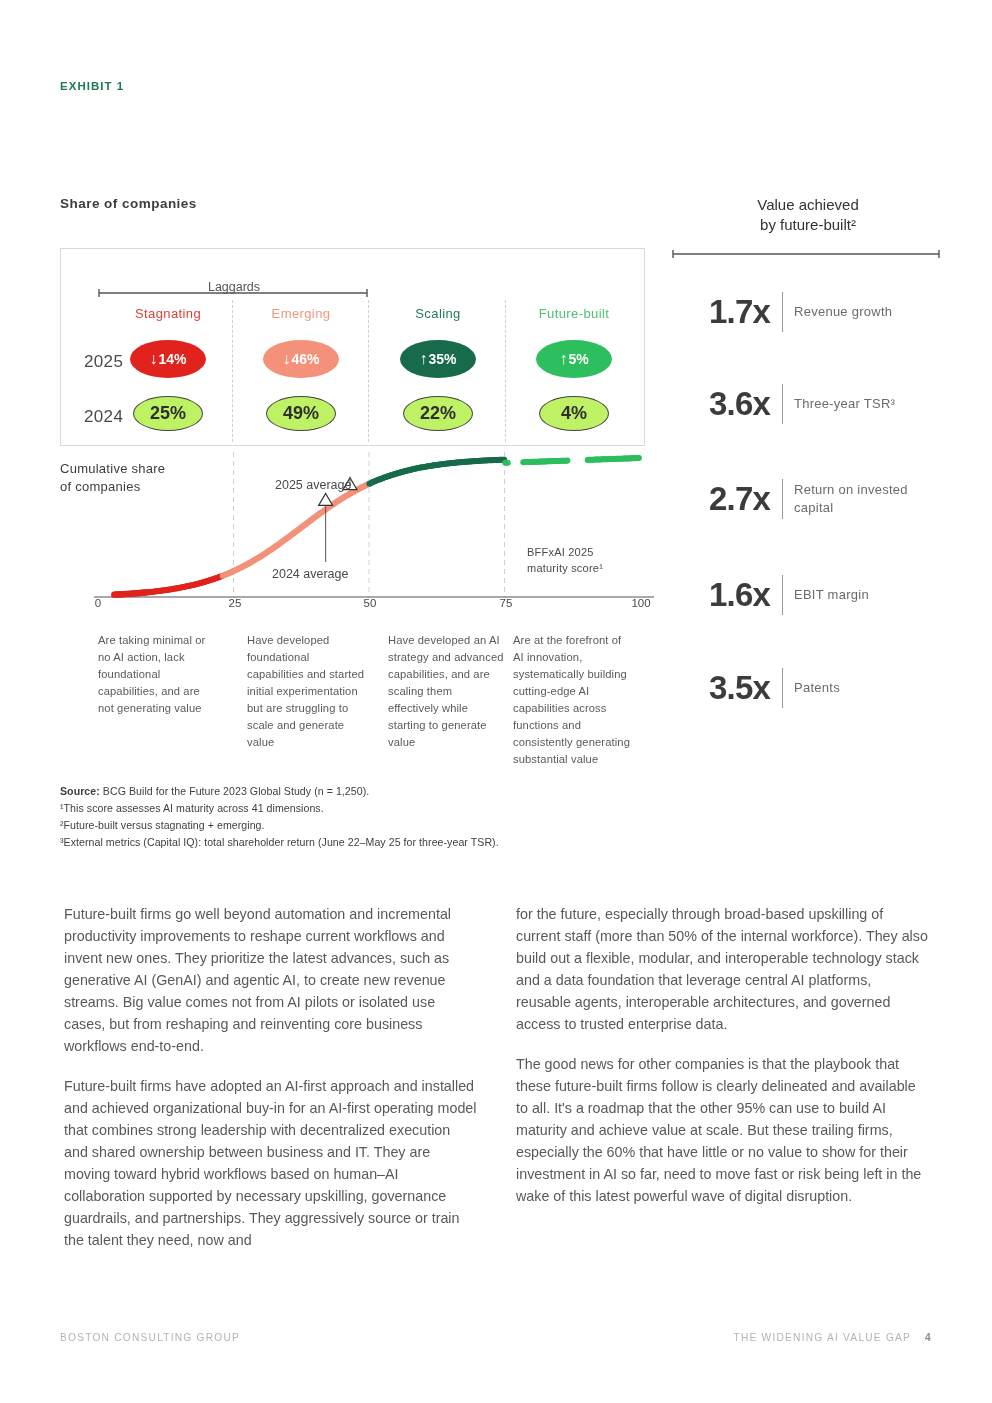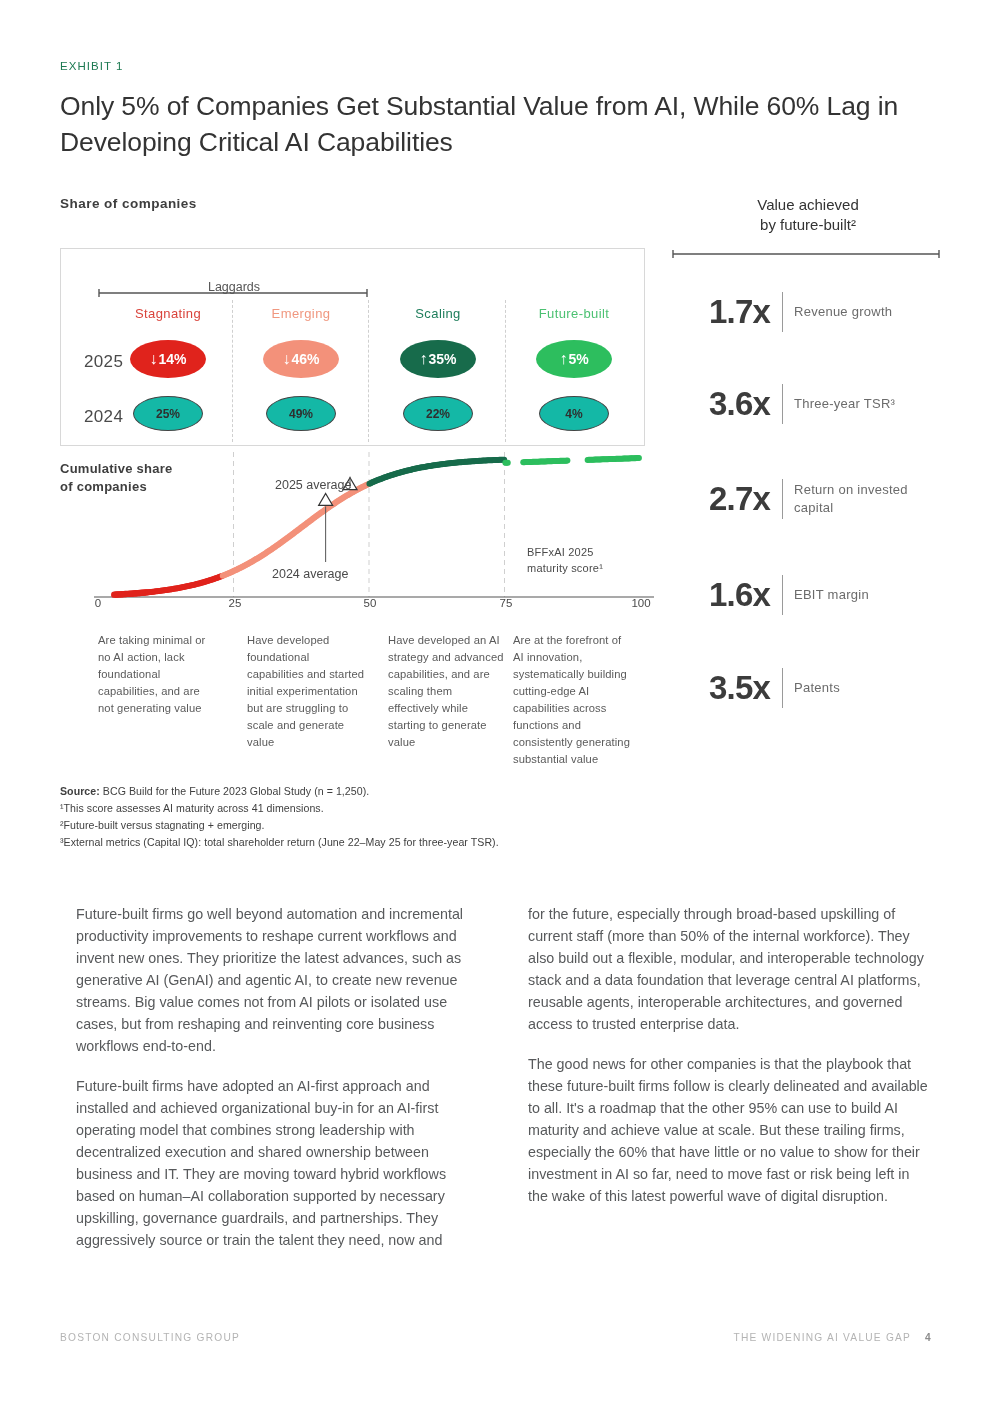--- a/index.html
+++ b/index.html
@@ -5,22 +5,22 @@
   html,body{margin:0;padding:0;background:#ffffff;}
   body{
     width:992px;height:1403px;position:relative;
     font-family:"Liberation Sans","DejaVu Sans",sans-serif;
     color:#3e3e3e;-webkit-font-smoothing:antialiased;
   }
   .page{position:absolute;inset:0;}
 
   
   .exhibit-label{
-    position:absolute;left:60px;top:60px;
-    font-size:11.5px;font-weight:400;letter-spacing:.09em;
+    position:absolute;left:60px;top:80px;
+    font-size:11.5px;font-weight:700;letter-spacing:.09em;
     color:#1d7a52;
   }
   .exhibit-title{
     position:absolute;left:60px;top:88px;width:880px;
     font-size:26.5px;font-weight:400;line-height:1.36;
     color:#333333;letter-spacing:-0.1px;
   }
   .share-label{
     position:absolute;left:60px;top:196px;
     font-size:13.5px;font-weight:700;letter-spacing:.035em;color:#3e3e3e;
@@ -52,29 +52,29 @@
     position:absolute;left:84px;font-size:17px;color:#4a4a4a;letter-spacing:.02em;
   }
 
   .oval{
     position:absolute;width:76px;height:38px;border-radius:50%;
     display:flex;align-items:center;justify-content:center;gap:1px;
     font-size:14px;font-weight:700;box-sizing:border-box;
   }
   .oval.filled{color:#ffffff;}
   .oval.hollow{
-    background:#14b8a6;border:1px solid #444;color:#2f2f2f;
-    width:70px;height:35px;font-size:12px;
+    background:#bef264;border:1px solid #444;color:#2f2f2f;
+    width:70px;height:35px;font-size:18px;
   }
   .oval .arrow{font-size:16px;font-weight:400;line-height:1;}
 
   
   .cum-label{
     position:absolute;left:60px;top:460px;
-    font-size:13px;font-weight:700;line-height:1.4;color:#3e3e3e;
+    font-size:13px;font-weight:400;line-height:1.4;color:#3e3e3e;
     letter-spacing:.02em;
   }
   .curve-wrap{position:absolute;left:60px;top:450px;width:600px;height:165px;}
   .maturity-note{
     position:absolute;left:527px;top:545px;width:130px;
     font-size:11px;line-height:1.45;color:#4a4a4a;letter-spacing:.02em;
   }
   .avg-2025{
     position:absolute;left:275px;top:478px;font-size:12.5px;color:#4a4a4a;
   }
@@ -113,21 +113,21 @@
   }
   .metric .sep{position:absolute;left:110px;top:2px;width:1px;height:40px;background:#9a9a9a;}
   .metric .lbl{
     position:absolute;left:122px;top:0;width:150px;height:44px;
     display:flex;align-items:center;
     font-size:13px;line-height:1.38;color:#6b6b6b;letter-spacing:.02em;
   }
 
   
   .body-col{position:absolute;width:418px;font-size:14.3px;line-height:1.54;color:#57595b;}
-  .body-col p{margin:0 0 18px 16px;}
+  .body-col p{margin:0 0 18px 4px;}
   .col-left{left:60px;top:903px;}
   .col-right{left:512px;top:903px;}
 
   
   .footer-left{
     position:absolute;left:60px;top:1332px;
     font-size:10.2px;letter-spacing:.12em;color:#b4b4b4;
   }
   .footer-right{
     position:absolute;right:60px;top:1332px;
@@ -135,21 +135,20 @@
     display:flex;gap:14px;align-items:flex-end;
   }
   .footer-right .pg{color:#8c8c8c;font-weight:700;}
 </style>
 </head>
 <body>
 
 <div class="page">
 
   <div class="exhibit-label">EXHIBIT 1</div>
-  <div class="exhibit-title">Only 5% of Companies Get Substantial Value from AI, While 60% Lag in Developing Critical AI Capabilities</div>
   <div class="share-label">Share of companies</div>
 
   <div class="matrix-box"></div>
 
   <div class="laggards-word">Laggards</div>
   <svg class="laggards-bracket" viewBox="0 0 270 10">
     <line x1="1" y1="1" x2="1" y2="9" stroke="#555" stroke-width="1.4"></line>
     <line x1="1" y1="5" x2="269" y2="5" stroke="#555" stroke-width="1.4"></line>
     <line x1="269" y1="1" x2="269" y2="9" stroke="#555" stroke-width="1.4"></line>
   </svg>

